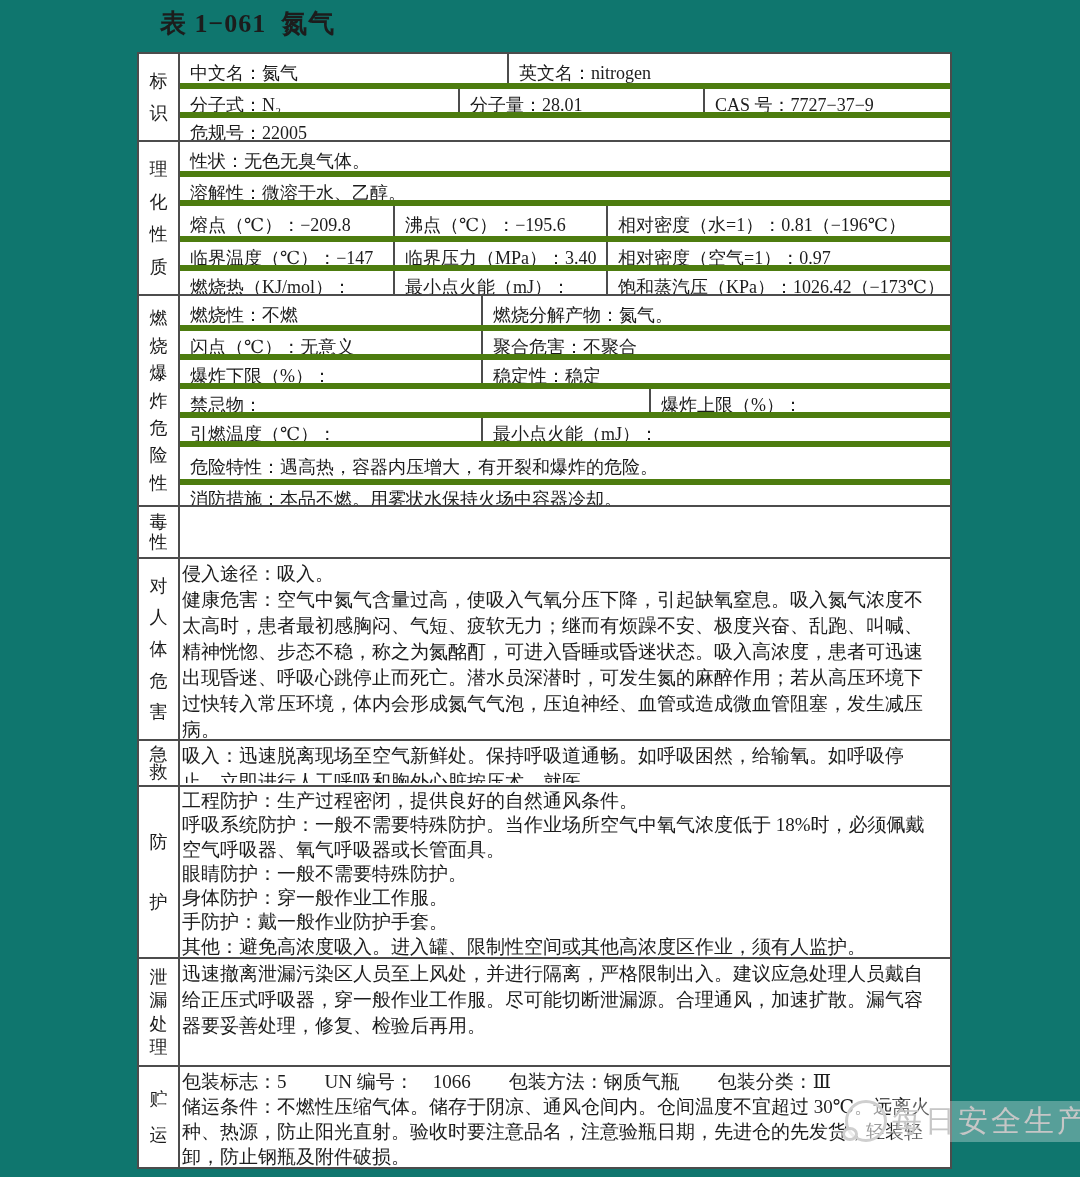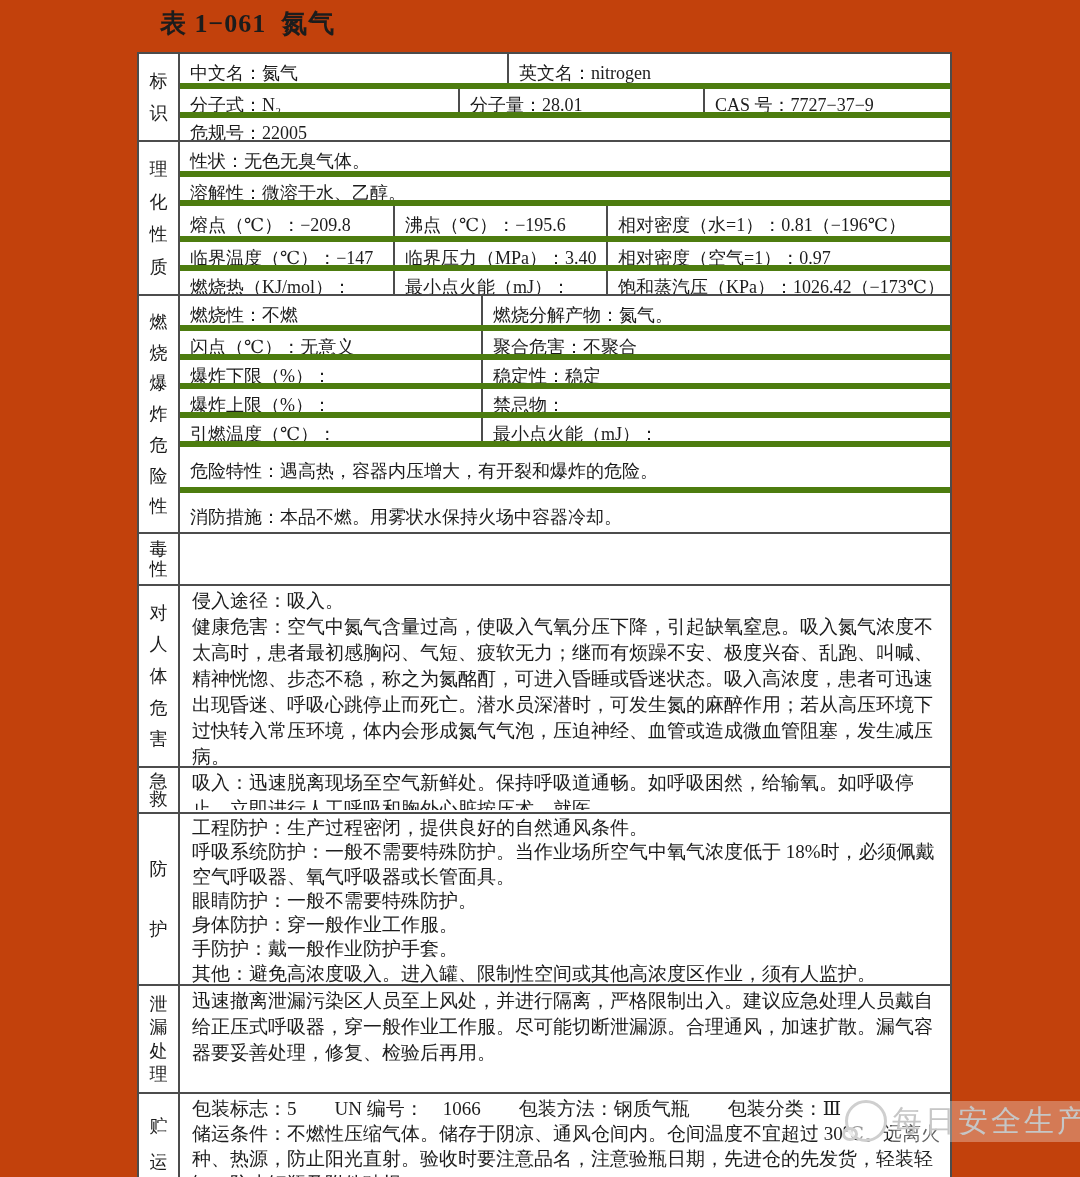--- a/index.html
+++ b/index.html
@@ -1,21 +1,21 @@
 <!DOCTYPE html>
 <html><head>
 <meta charset="utf-8">
 <style>
   html,body{margin:0;padding:0;}
   body{
     width:1080px;height:1177px;background:#ffffff;
     font-family:"Liberation Serif","DejaVu Serif",serif;
     color:#1c1c1c;
   }
-  .page{position:relative;width:1080px;height:1177px;background:#c2410c;overflow:hidden;}
+  .page{position:relative;width:1080px;height:1177px;background:#0f766e;overflow:hidden;}
   .doc-title{
     position:absolute;left:160px;top:6px;
     font-size:26px;font-weight:bold;letter-spacing:1px;white-space:pre;
   }
   .tbl{
     position:absolute;left:137px;top:52px;width:815px;
     border:2px solid #4c4c4c;box-sizing:border-box;background:#fff;
   }
   .sec{display:flex;border-top:2px solid #4c4c4c;box-sizing:border-box;align-items:stretch;}
   .sec:first-child{border-top:none;}
@@ -30,21 +30,21 @@
   .r:first-child{border-top:none;}
   .c{
     border-left:2px solid #4c4c4c;box-sizing:border-box;
     display:flex;align-items:center;padding:8px 6px 0 10px;
     font-size:18px;overflow:hidden;white-space:nowrap;
   }
   .c:first-child{border-left:none;}
   .grow{flex:1 1 auto;}
   .ml{
     display:block;white-space:pre-wrap;overflow:hidden;
-    font-size:19px;line-height:26px;padding:2px 10px 0 12px;box-sizing:border-box;
+    font-size:19px;line-height:26px;padding:2px 10px 0 2px;box-sizing:border-box;
     align-items:flex-start;
   }
   .wm{
     position:absolute;left:845px;top:1100px;z-index:5;
     display:flex;align-items:center;gap:5px;color:#c6c6c6;
   }
   .wm-icon{
     width:36px;height:36px;border:3px solid #cfcfcf;border-radius:50%;
     position:relative;background:rgba(255,255,255,0.55);flex:0 0 auto;
   }
@@ -136,31 +136,31 @@
         </div>
         <div class="r" style="height:29px">
           <div class="c" style="flex:0 0 301px">闪点（℃）：无意义</div>
           <div class="c grow">聚合危害：不聚合</div>
         </div>
         <div class="r" style="height:29px">
           <div class="c" style="flex:0 0 301px">爆炸下限（%）：</div>
           <div class="c grow">稳定性：稳定</div>
         </div>
         <div class="r" style="height:29px">
+          <div class="c grow">禁忌物：</div>
           <div class="c" style="flex:0 0 301px">爆炸上限（%）：</div>
-          <div class="c grow">禁忌物：</div>
         </div>
         <div class="r" style="height:29px">
           <div class="c" style="flex:0 0 301px">引燃温度（℃）：</div>
           <div class="c grow">最小点火能（mJ）：</div>
         </div>
-        <div class="r" style="height:46px">
+        <div class="r" style="height:38px">
           <div class="c grow">危险特性：遇高热，容器内压增大，有开裂和爆炸的危险。</div>
         </div>
-        <div class="r" style="height:45px">
+        <div class="r" style="height:26px">
           <div class="c grow">消防措施：本品不燃。用雾状水保持火场中容器冷却。</div>
         </div>
       </div>
     </div>
 
     <div class="sec">
       <div class="shead vhead">
           <span>毒</span>
           <span>性</span>
         </div>

